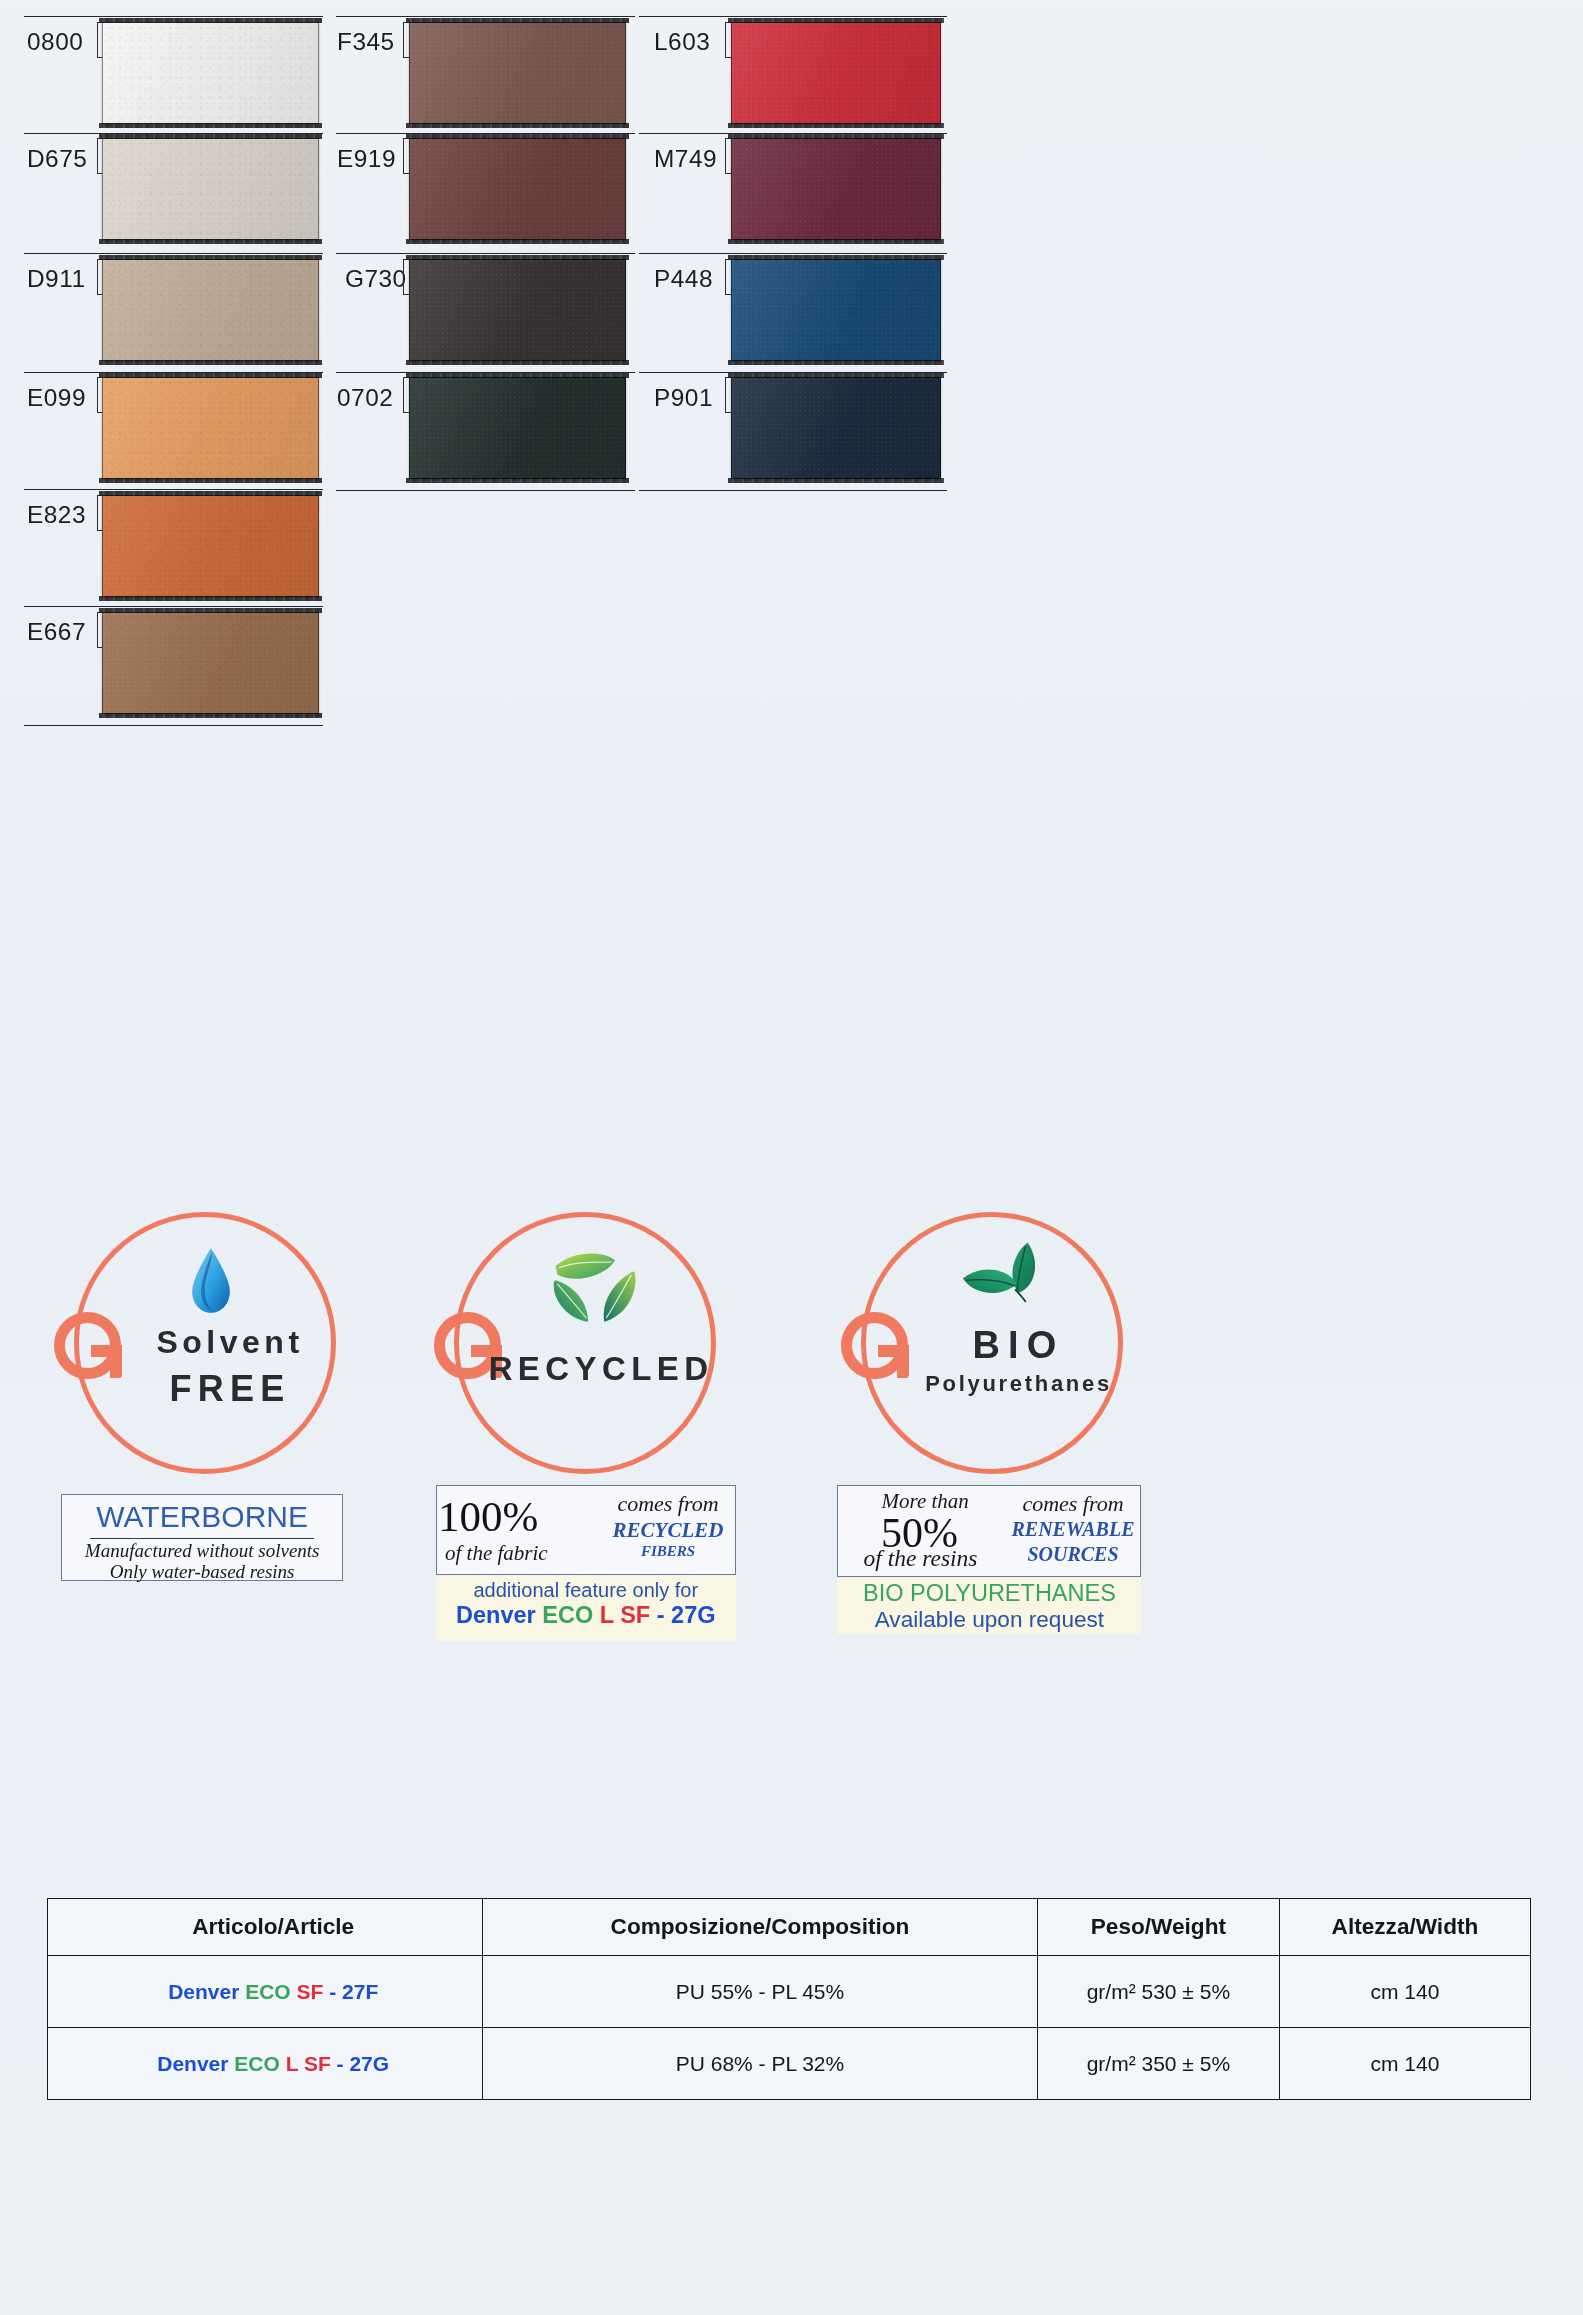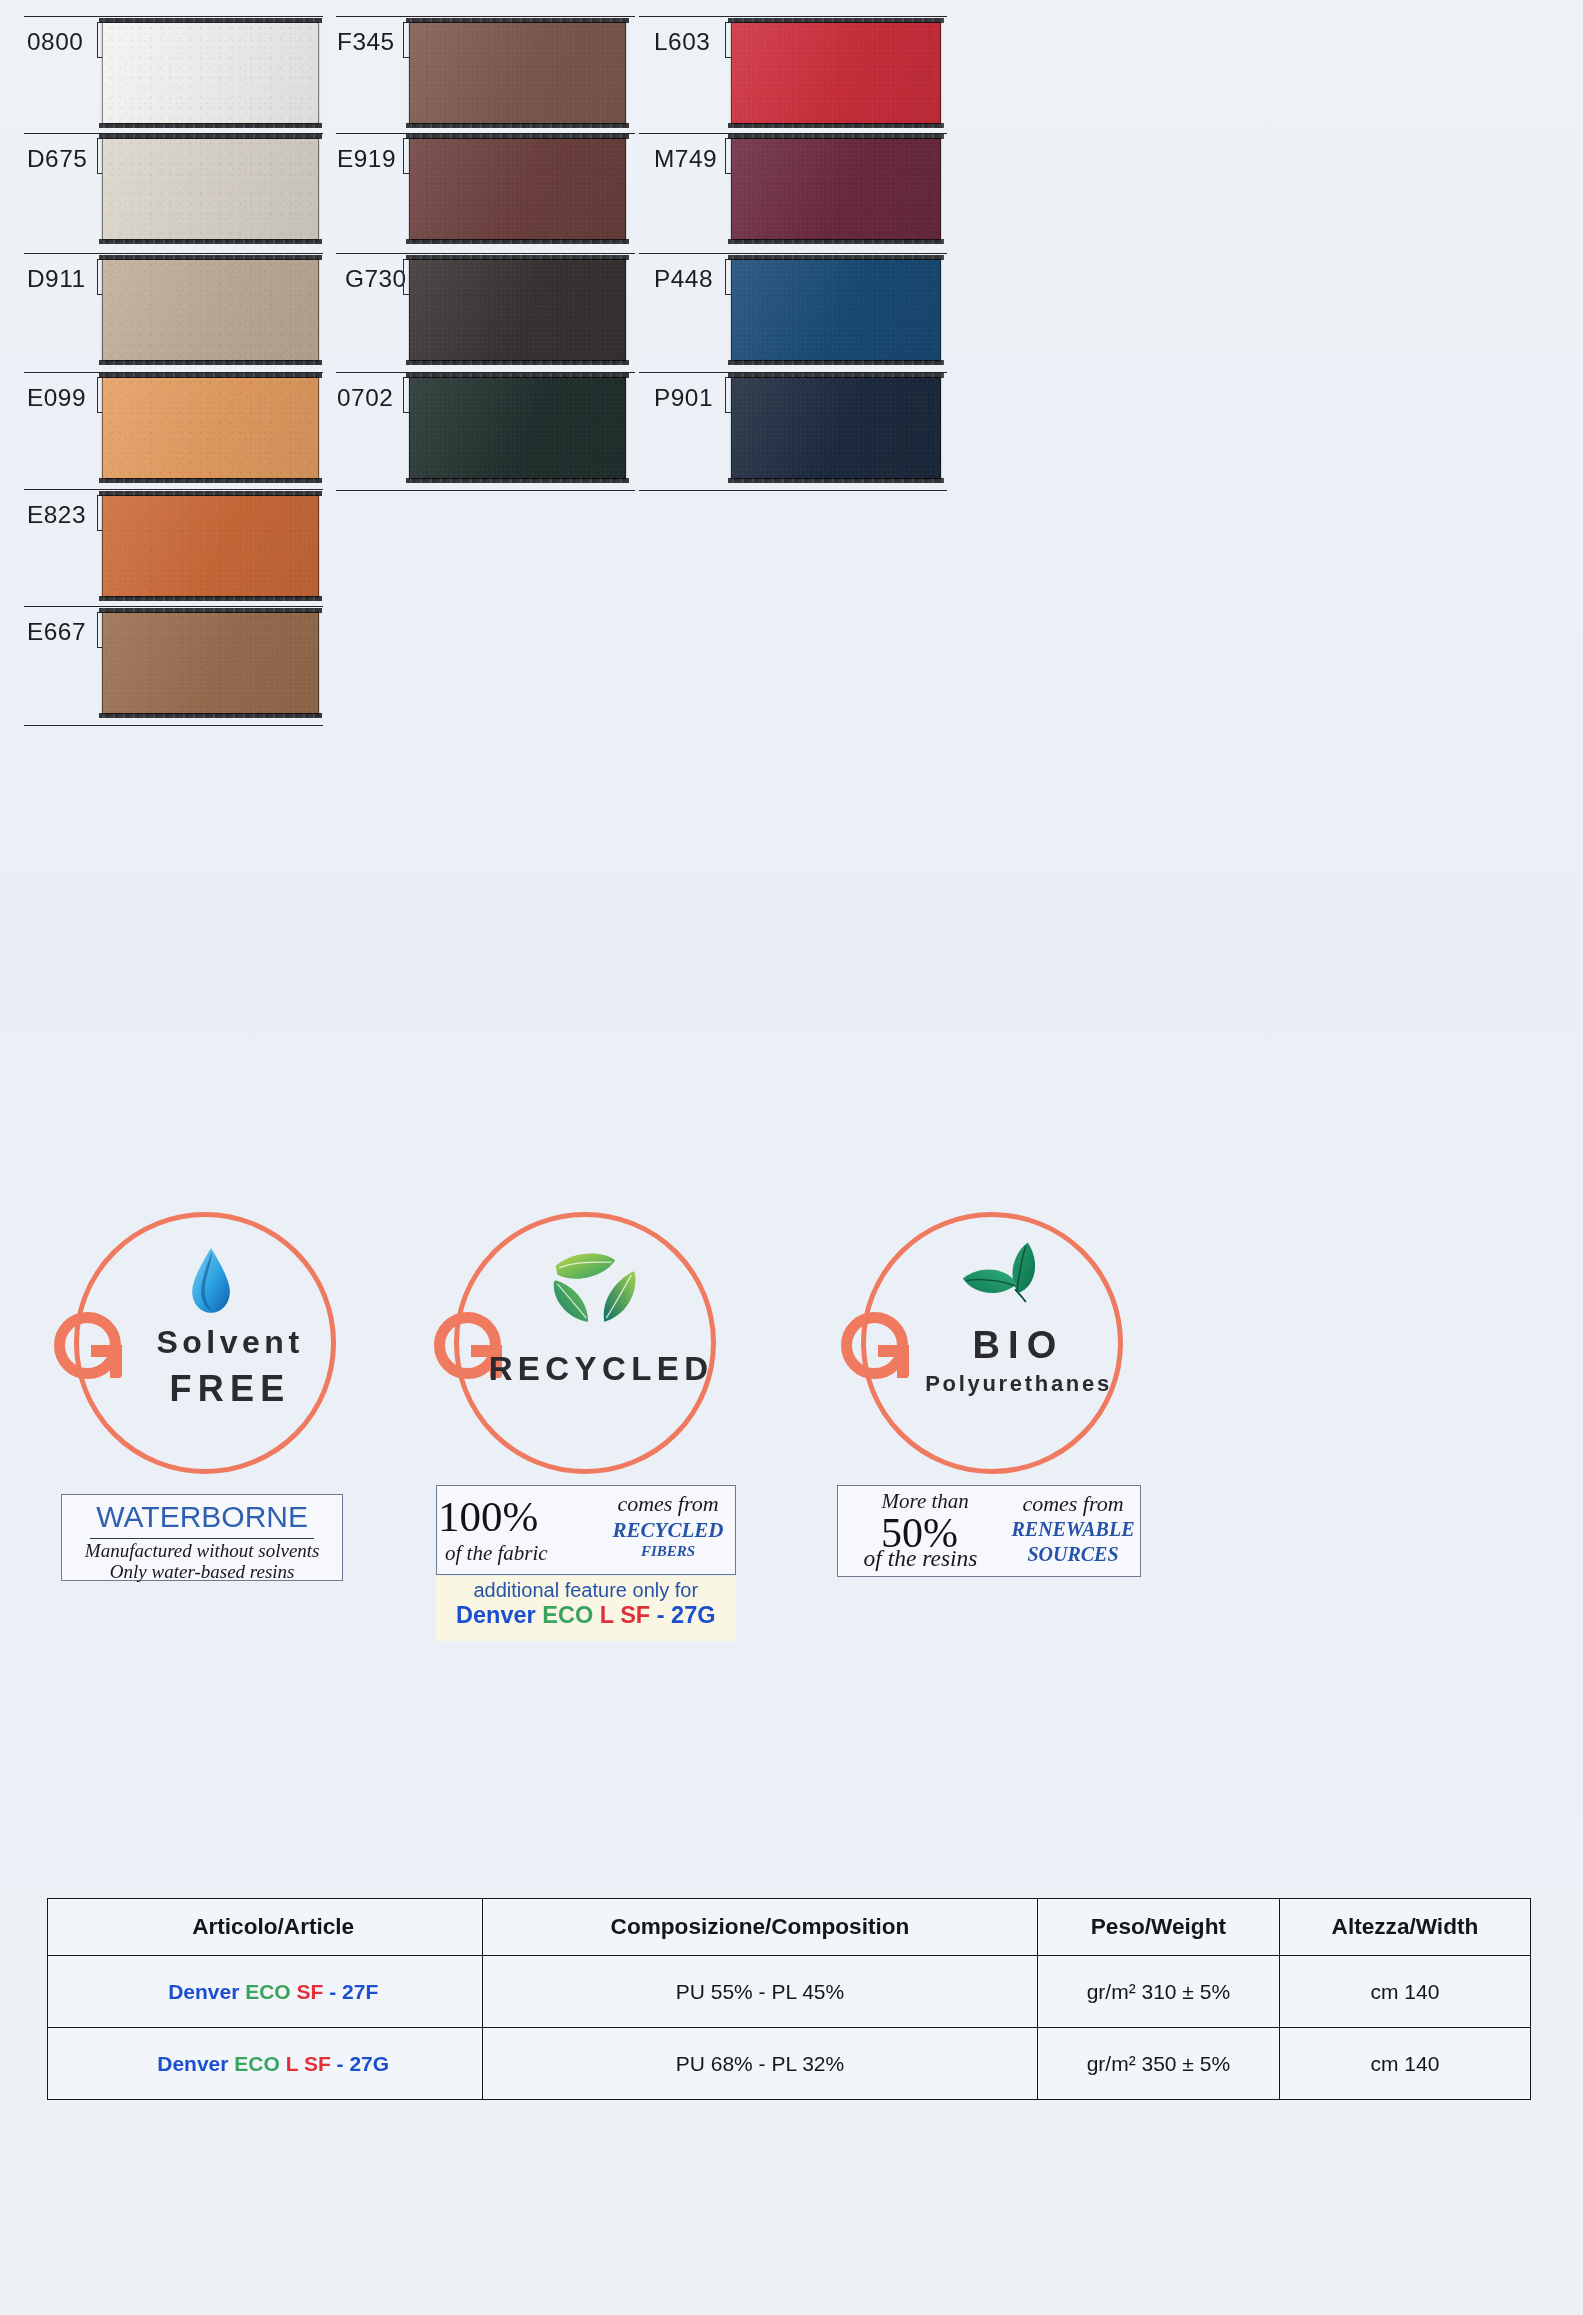--- a/index.html
+++ b/index.html
@@ -491,37 +491,41 @@
       <div class="logo-text" style="left:51px; top:168px; width:253px; font-size:22px; letter-spacing:2.7px;">Polyurethanes</div>
 
       <div class="cap-box" style="left:-3.6px; top:282px; width:304px; height:92px;"></div>
       <div class="cap-sub" style="left:7.2px; top:286px; width:154px; font-size:21px;">More than</div>
       <div class="cap-big" style="left:40px; top:306px; font-size:42px;">50%</div>
       <div class="cap-sub" style="left:0; top:342px; width:159px; font-size:23.5px;">of the resins</div>
       <div class="cap-sub" style="left:163px; top:288px; width:138px; font-size:22px;">comes from</div>
       <div class="cap-blue" style="left:163px; top:315px; width:138px; font-size:20px;">RENEWABLE</div>
       <div class="cap-blue" style="left:163px; top:340px; width:138px; font-size:20px;">SOURCES</div>
 
+      <div class="cap-foot" style="left:-3.6px; top:375px; width:304px; height:56px;">
+        <div style="font-size:23.5px; color:#3aa35e; padding-top:1.8px;">BIO POLYURETHANES</div>
+        <div style="font-size:22.6px; color:#2653a8;">Available upon request</div>
+      </div>
     </div>
   </div>
 
   <table id="spec-table">
     <thead>
       <tr>
         <th class="col-article">Articolo/Article</th>
         <th class="col-comp">Composizione/Composition</th>
         <th class="col-weight">Peso/Weight</th>
         <th class="col-width">Altezza/Width</th>
       </tr>
     </thead>
     <tbody id="spec-body">
         <tr>
           <td class="col-article art-cell"><span class="brand-denver">Denver</span> <span class="brand-eco">ECO</span> <span class="brand-sf">SF</span> <span class="brand-rest">- 27F</span></td>
           <td class="col-comp">PU 55% - PL 45%</td>
-          <td class="col-weight">gr/m² 310 ± 5%</td>
+          <td class="col-weight">gr/m² 530 ± 5%</td>
           <td class="col-width">cm 140</td>
         </tr>
         <tr>
           <td class="col-article art-cell"><span class="brand-denver">Denver</span> <span class="brand-eco">ECO</span> <span class="brand-sf">L SF</span> <span class="brand-rest">- 27G</span></td>
           <td class="col-comp">PU 68% - PL 32%</td>
           <td class="col-weight">gr/m² 350 ± 5%</td>
           <td class="col-width">cm 140</td>
         </tr>
       </tbody>
   </table>

